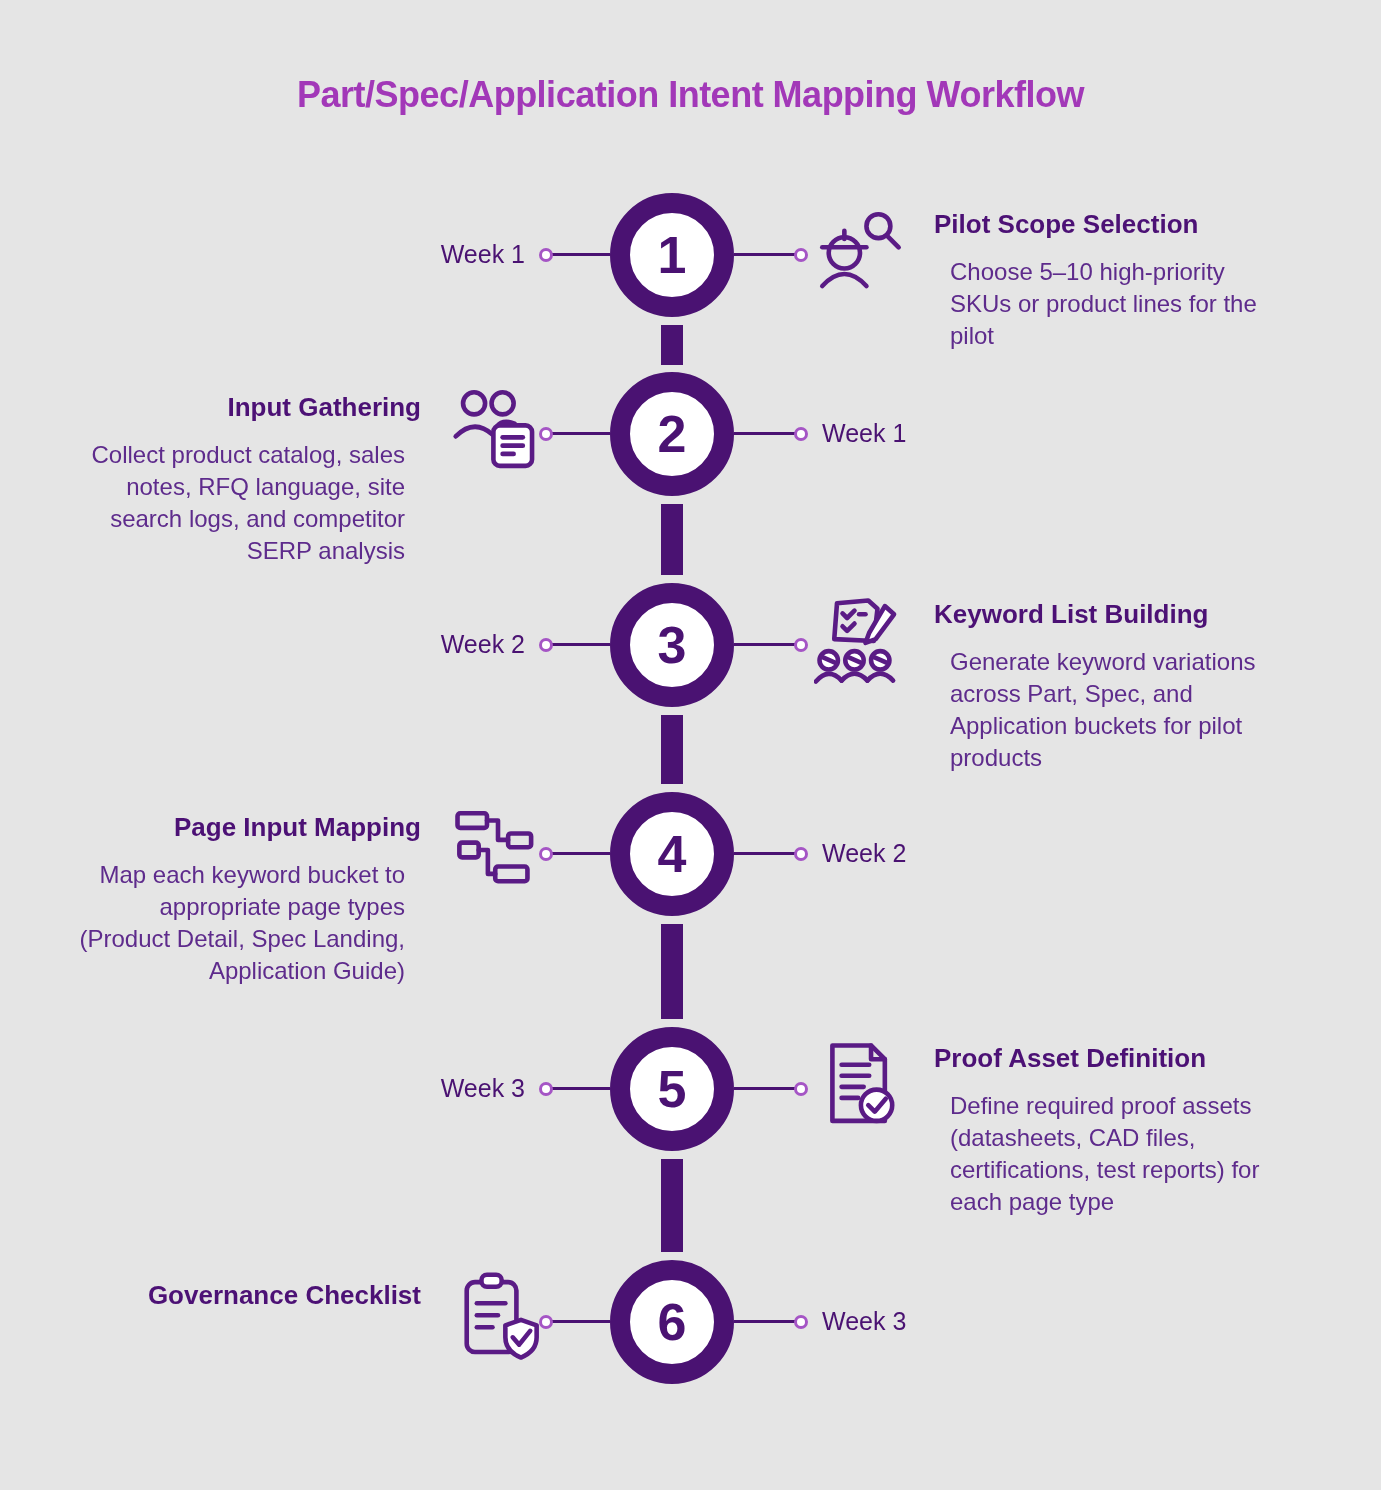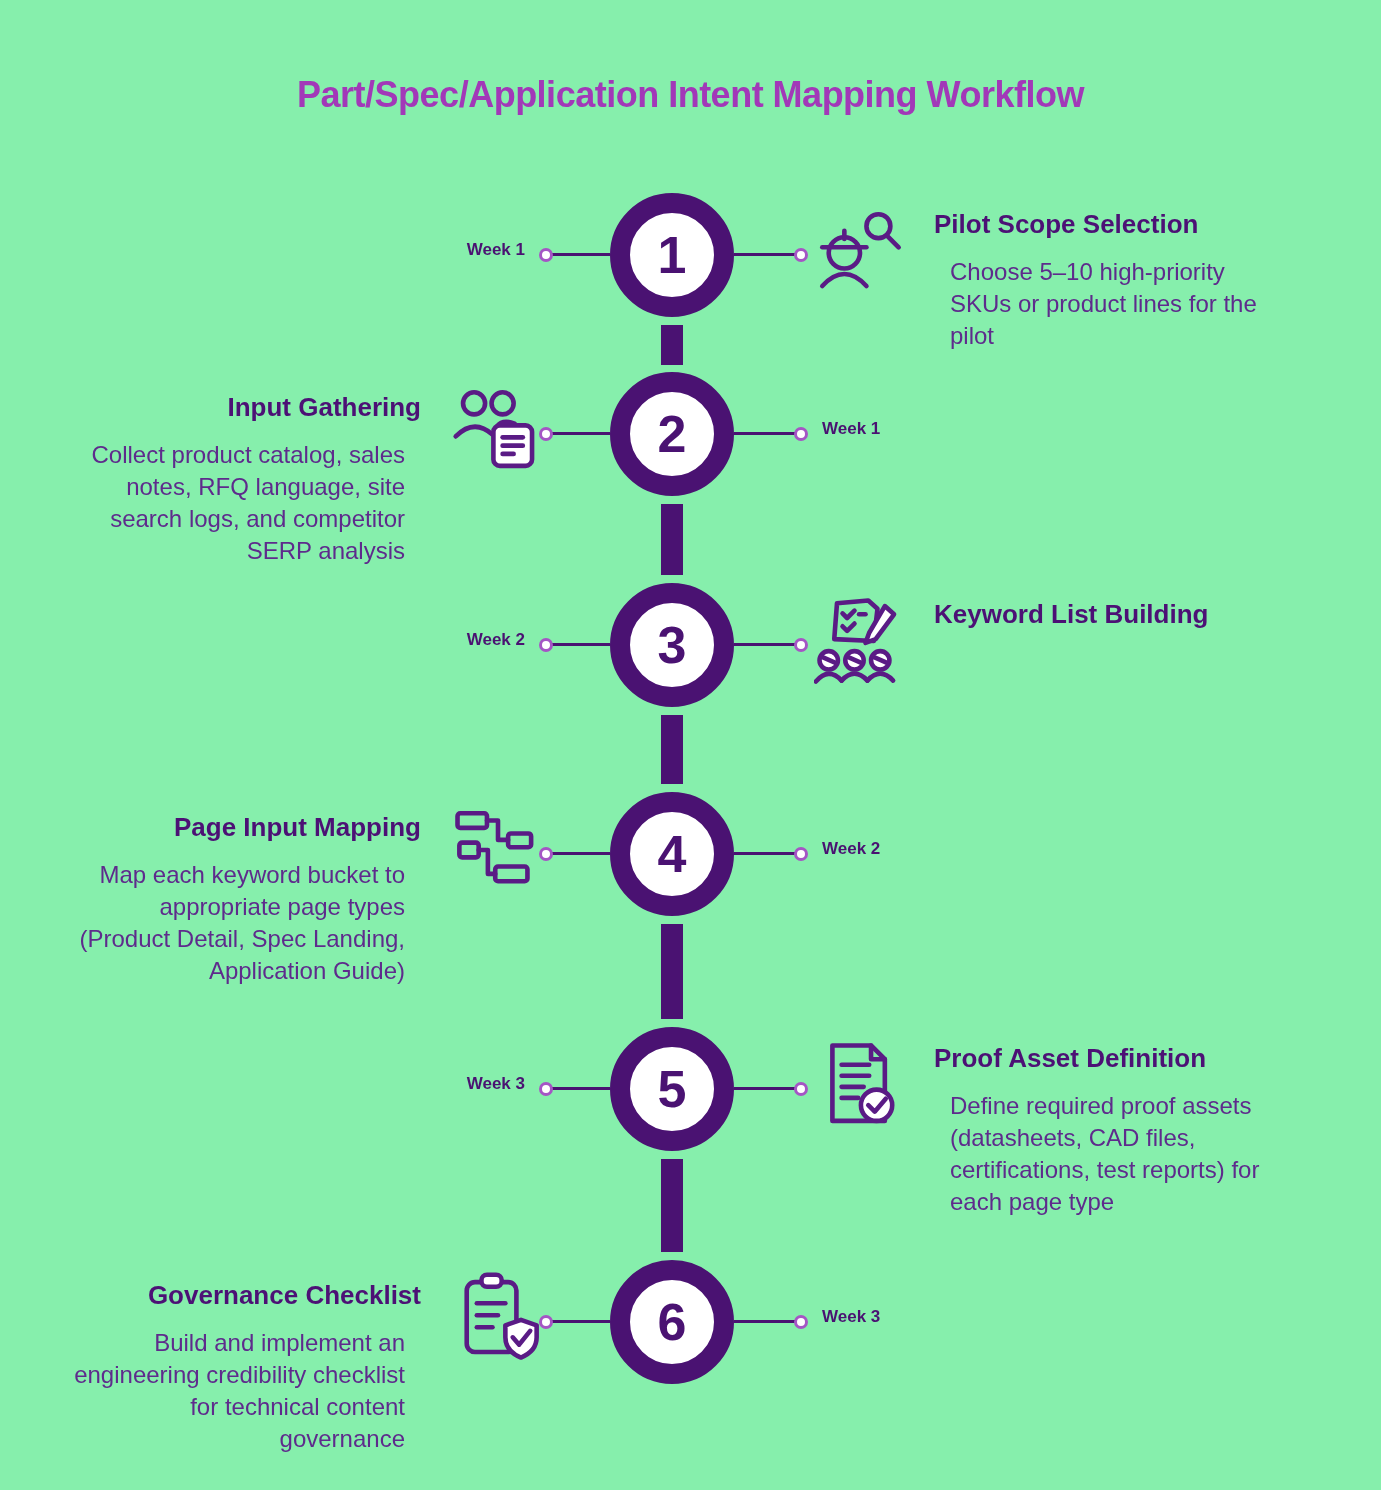--- a/index.html
+++ b/index.html
@@ -1,17 +1,17 @@
 <!DOCTYPE html>
 <html><head>
 <meta charset="utf-8">
 <style>
   html,body { margin:0; padding:0; background:#ffffff; }
   .canvas {
-    position:relative; width:1381px; height:1490px; background:#86efac;
+    position:relative; width:1381px; height:1490px; background:#e5e5e5;
     font-family:"Liberation Sans", sans-serif; overflow:hidden;
   }
   .title {
     position:absolute; top:74px; left:0; width:100%; text-align:center;
     font-size:36px; font-weight:bold; color:#a238b8; letter-spacing:-0.5px;
   }
   
   .vbar { position:absolute; left:661px; width:22px; background:#4a1272; }
   .b1 { top:325px; height:40px; }
   .b2 { top:504px; height:71px; }
@@ -30,21 +30,21 @@
   }
   .hline { position:absolute; top:-2px; height:3px; background:#4a1272; }
   .line-left  { left:546px; width:64px; }
   .line-right { left:734px; width:64px; }
   .ring {
     position:absolute; top:-7px; width:8px; height:8px;
     border:3px solid #a555c5; border-radius:50%; background:#ffffff;
   }
   .ring-left  { left:539px; }
   .ring-right { left:794px; }
-  .week { position:absolute; top:-15px; font-size:17px; color:#4a1272; white-space:nowrap;font-weight:bold; }
+  .week { position:absolute; top:-15px; font-size:25px; color:#4a1272; white-space:nowrap; }
   .week-left  { right:856px; text-align:right; }
   .week-right { left:822px; }
   .icon { position:absolute; width:92px; height:92px; top:-50px; }
   .icon-right { left:814px; }
   .icon-left  { left:452px; }
   .icon svg { width:100%; height:100%; stroke:#5a1b85; fill:none;
               stroke-width:5; stroke-linecap:round; stroke-linejoin:round; }
   .content { position:absolute; width:372px; }
   .content-right { left:934px; top:-46px; text-align:left; }
   .content-left  { left:49px;  top:-42px; text-align:right; }
@@ -138,20 +138,21 @@
         <line x1="36" y1="67" x2="52" y2="74"></line>
         <circle cx="72" cy="71" r="10" fill="#ffffff"></circle>
         <line x1="64" y1="67" x2="80" y2="74"></line>
         <path d="M2,94 Q16,78 30,93"></path>
         <path d="M30,93 Q44,78 58,93"></path>
         <path d="M58,93 Q72,78 86,93"></path>
       </svg>
     </div>
     <div class="content content-right">
       <h2>Keyword List Building</h2>
+      <p>Generate keyword variations across Part, Spec, and Application buckets for pilot products</p>
     </div>
   </div>
 
   <div class="step s4">
     <div class="week week-right">Week 2</div>
     <div class="hline line-left"></div>
     <div class="ring ring-left"></div>
     <div class="circle">
       <span>4</span>
     </div>
@@ -215,17 +216,16 @@
         <rect x="32" y="3" width="22" height="13" rx="6" fill="#ffffff"></rect>
         <line x1="27" y1="34" x2="58" y2="34"></line>
         <line x1="27" y1="47" x2="50" y2="47"></line>
         <line x1="27" y1="60" x2="44" y2="60"></line>
         <path d="M75,52 L92,58 V71 Q92,86 75,93 Q58,86 58,71 V58 Z" fill="#ffffff"></path>
         <polyline points="66,71 73,79 85,64"></polyline>
       </svg>
     </div>
     <div class="content content-left">
       <h2>Governance Checklist</h2>
-      <p>Build and implement an engineering credibility checklist for technical content governance</p>
     </div>
   </div>
 
 </div>
 
 </body></html>

